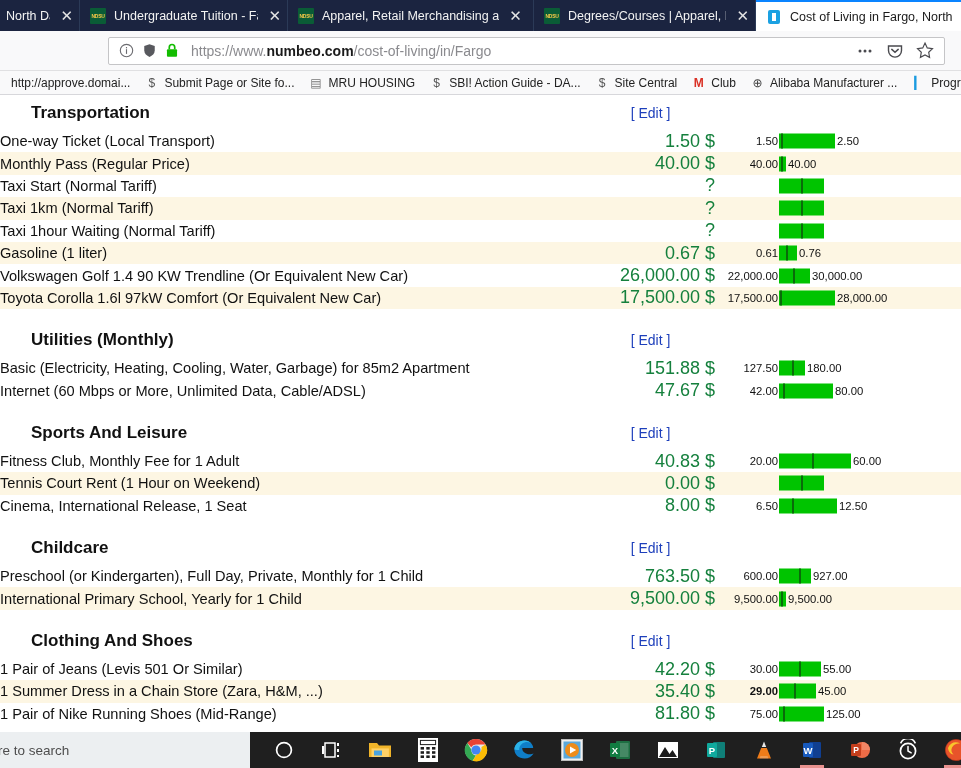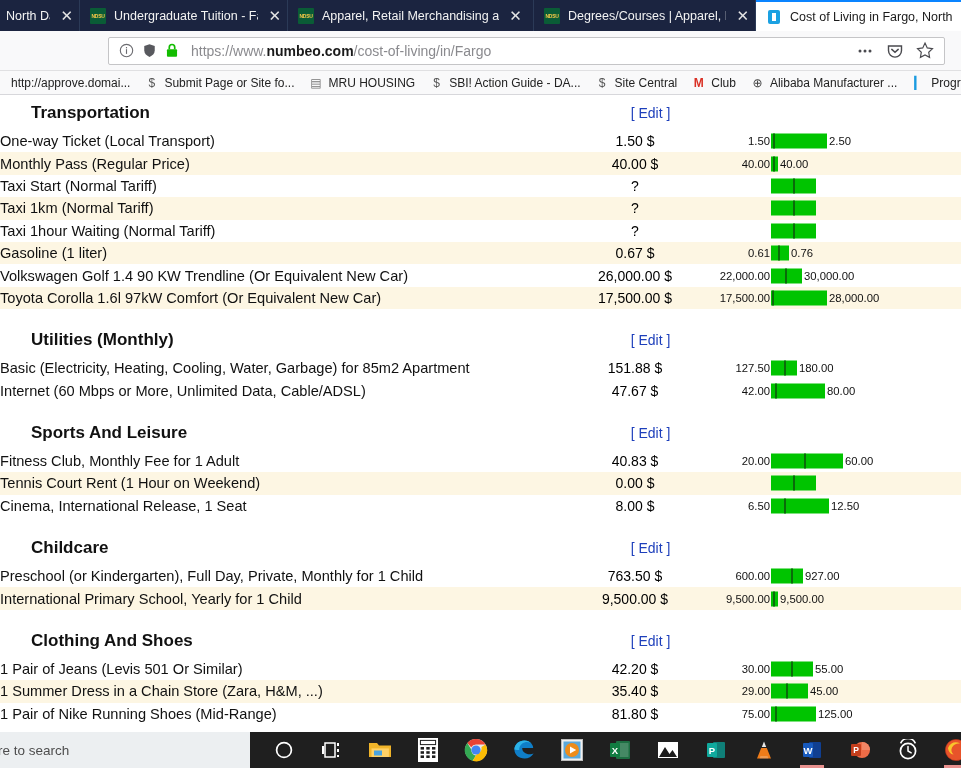--- a/index.html
+++ b/index.html
@@ -187,37 +187,37 @@
   tr.item { height: 22.4px; }
   tr.item.alt td { background: #fdf6e3; }
   .item-name {
     font-size: 14.6px;
     color: #111;
     padding-left: 24px;
     white-space: nowrap;
     overflow: hidden;
   }
   .item-price {
-    font-size: 14px;
-    color: #000000;
-    text-align: center;
+    font-size: 18px;
+    color: #15803d;
+    text-align: right;
     padding-right: 15px;
     white-space: nowrap;
   }
   .item-range {
     font-size: 11px;
     color: #111;
     position: relative;
     height: 22.4px;
   }
   .rangewrap {
     position: relative;
     height: 22.4px;
     width: 230px;
-    margin-left: 8px;
+    margin-left: 16px;
   }
   .rlow, .rhigh {
     position: absolute;
     top: 50%;
     transform: translateY(-50%);
     font-size: 11.3px;
     color: #111;
     white-space: nowrap;
   }
   .bar {
@@ -620,21 +620,21 @@
                 <div class="marker" style="left: 68px;"></div>
                 <span class="rhigh" style="left: 92px; text-align: center;">55.00</span>
               </div>
             </td>
           </tr>
           <tr class="item alt">
             <td class="item-name">1 Summer Dress in a Chain Store (Zara, H&amp;M, ...)</td>
             <td class="item-price">35.40 $</td>
             <td class="item-range">
               <div class="rangewrap">
-                <span class="rlow" style="right: 183px;">29.00</span>
+                <span class="rlow" style="right: 183px; font-weight: bold;">29.00</span>
                 <div class="bar" style="left: 48px; width: 37px;"></div>
                 <div class="marker" style="left: 63px;"></div>
                 <span class="rhigh" style="left: 87px;">45.00</span>
               </div>
             </td>
           </tr>
           <tr class="item">
             <td class="item-name">1 Pair of Nike Running Shoes (Mid-Range)</td>
             <td class="item-price">81.80 $</td>
             <td class="item-range">

